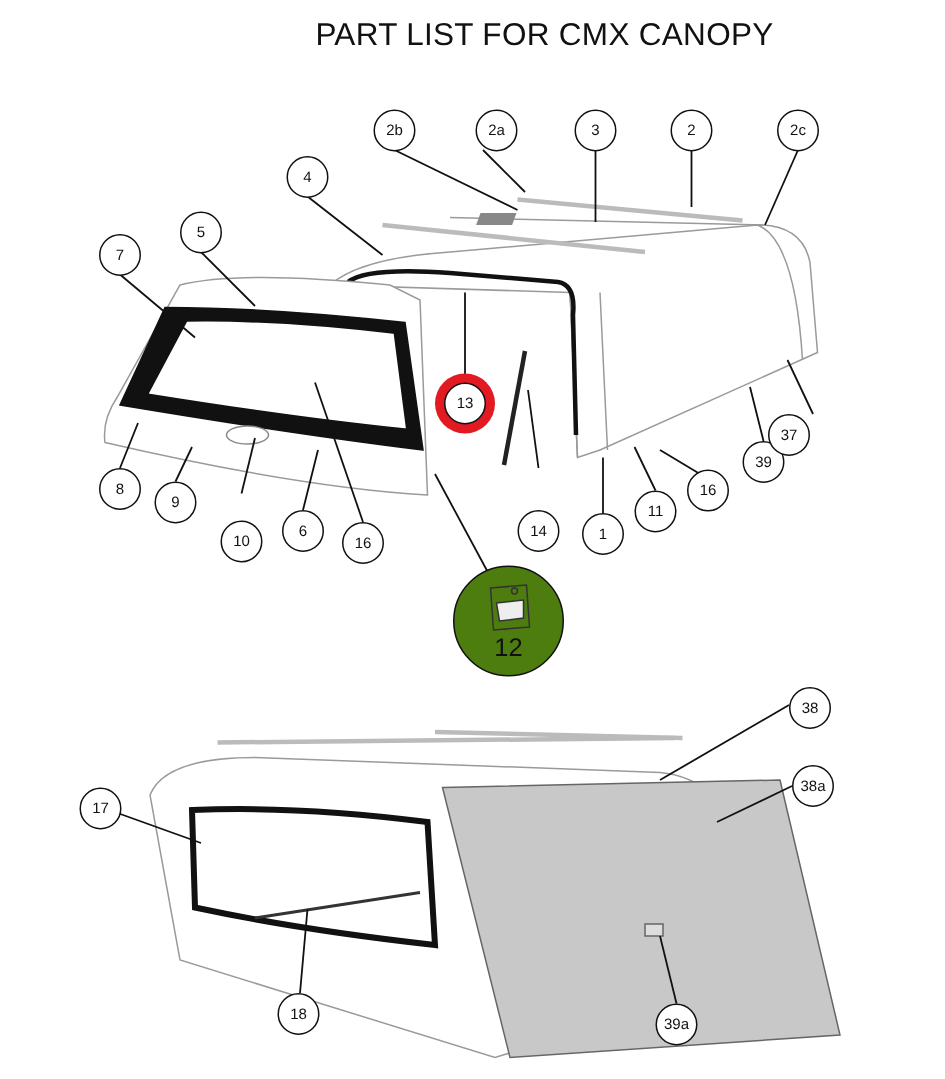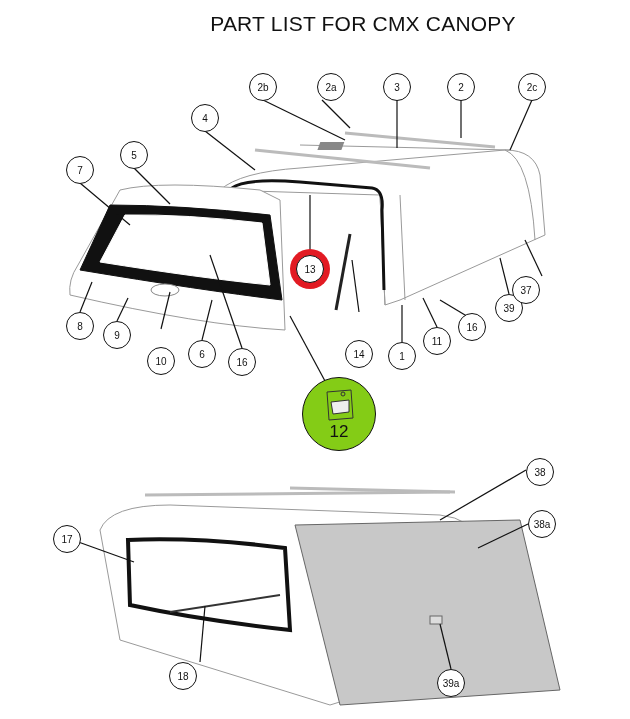--- a/index.html
+++ b/index.html
@@ -1,21 +1,21 @@
 <!DOCTYPE html>
 <html><head>
   <meta charset="utf-8">
   <style>
     html, body { margin: 0; padding: 0; background: #ffffff; }
     body { width: 630px; height: 719px; position: relative; overflow: hidden; font-family: "Liberation Sans", sans-serif; }
     .title { position: absolute; left: 0; top: 12px; width: 630px; text-align: center; font-size: 21px; color: #111; letter-spacing: 0.2px; padding-left: 48px; }
     svg.art { position: absolute; left: 0; top: 0; }
     .callout { position: absolute; width: 28px; height: 28px; border: 1.3px solid #111; border-radius: 50%; background: #fff; display: flex; align-items: center; justify-content: center; font-size: 10px; color: #111; box-sizing: border-box; }
     .callout.hl { box-shadow: 0 0 0 6px #e21b23; }
-    .detail12 { position: absolute; left: 302px; top: 377px; width: 74px; height: 74px; border: 1.3px solid #111; border-radius: 50%; background: #84cc16; box-sizing: border-box; }
+    .detail12 { position: absolute; left: 302px; top: 377px; width: 74px; height: 74px; border: 1.3px solid #111; border-radius: 50%; background: #4d7c0f; box-sizing: border-box; }
     .detail12 .lbl { position: absolute; left: 0; width: 100%; top: 44px; text-align: center; font-size: 17px; color: #111; }
   </style>
 </head>
 <body>
 
 <div class="title">PART LIST FOR CMX CANOPY</div>
 
 <svg class="art" width="630" height="719" viewBox="0 0 630 719">
   <g fill="none" stroke="#9a9a9a" stroke-width="1">
 
@@ -95,21 +95,21 @@
     <div class="callout" style="left: 66px; top: 312px;">8</div>
     <div class="callout" style="left: 103px; top: 321px;">9</div>
     <div class="callout" style="left: 147px; top: 347px;">10</div>
     <div class="callout" style="left: 188px; top: 340px;">6</div>
     <div class="callout" style="left: 228px; top: 348px;">16</div>
     <div class="callout" style="left: 423px; top: 327px;">11</div>
     <div class="callout" style="left: 388px; top: 342px;">1</div>
     <div class="callout" style="left: 526px; top: 458px;">38</div>
     <div class="callout" style="left: 528px; top: 510px;">38a</div>
     <div class="callout" style="left: 53px; top: 525px;">17</div>
-    <div class="callout" style="left: 169px; top: 662px;">18</div>
+    <div class="callout" style="left: 185px; top: 662px;">18</div>
     <div class="callout" style="left: 437px; top: 669px;">39a</div>
   </div>
 
 <div class="detail12">
   <svg width="74" height="74" viewBox="0 0 74 74">
     <g fill="none" stroke="#333" stroke-width="1">
       <path d="M24 14 L48 12 L50 40 L26 42 Z"></path>
       <path d="M28 24 L46 22 L46 34 L30 36 Z" fill="#eee"></path>
       <circle cx="40" cy="16" r="2"></circle>
     </g>

